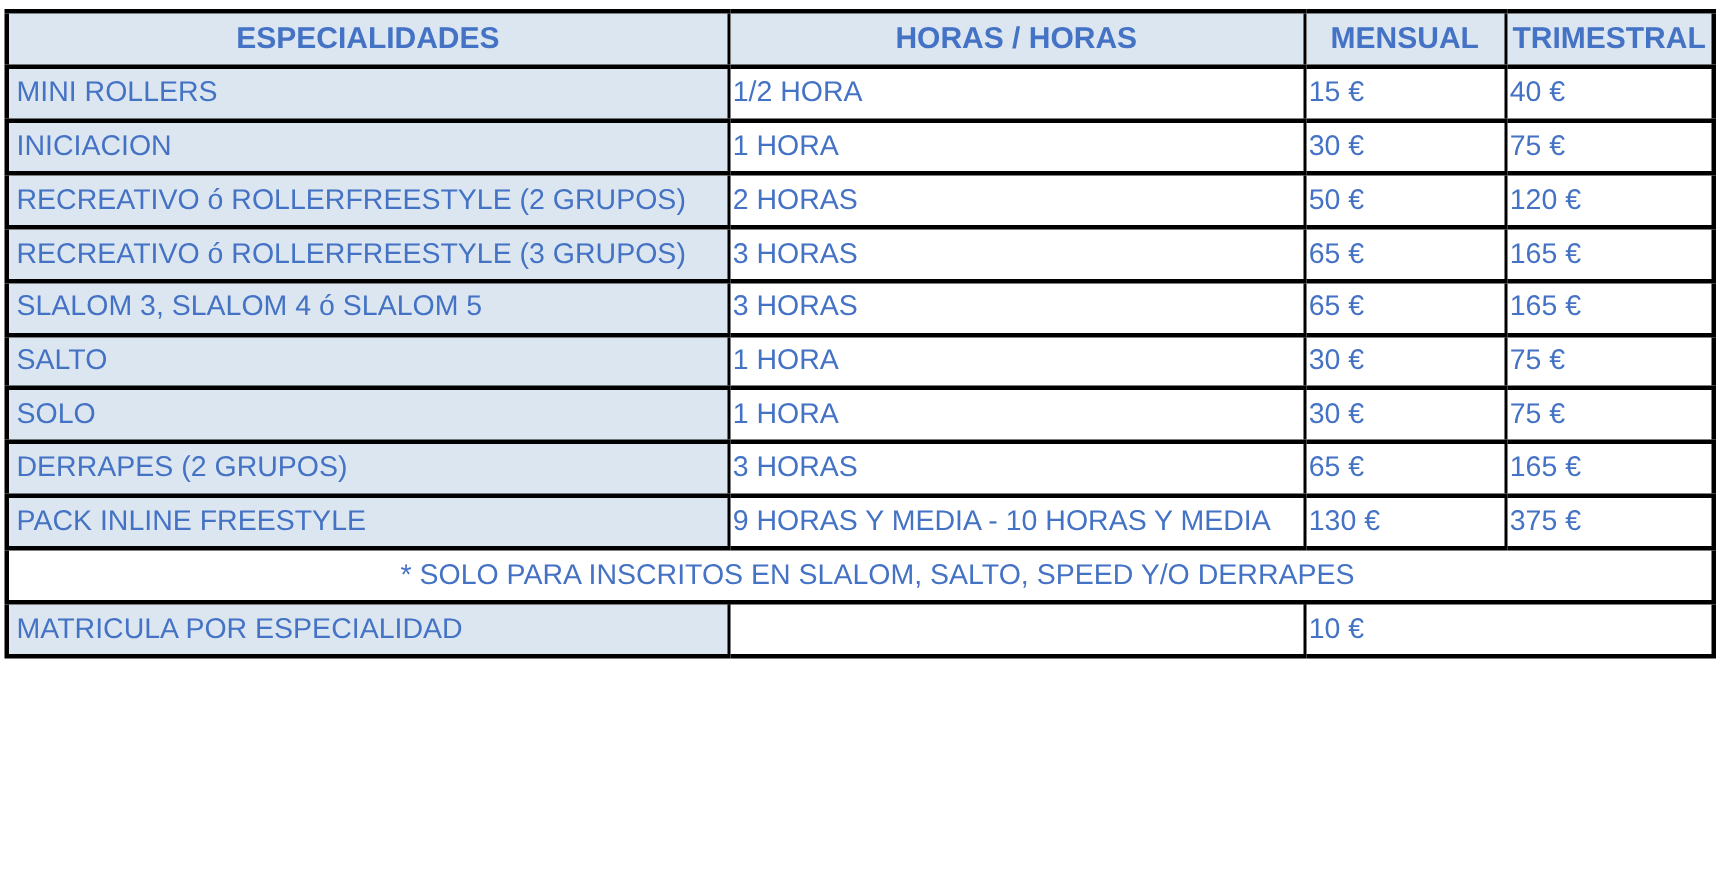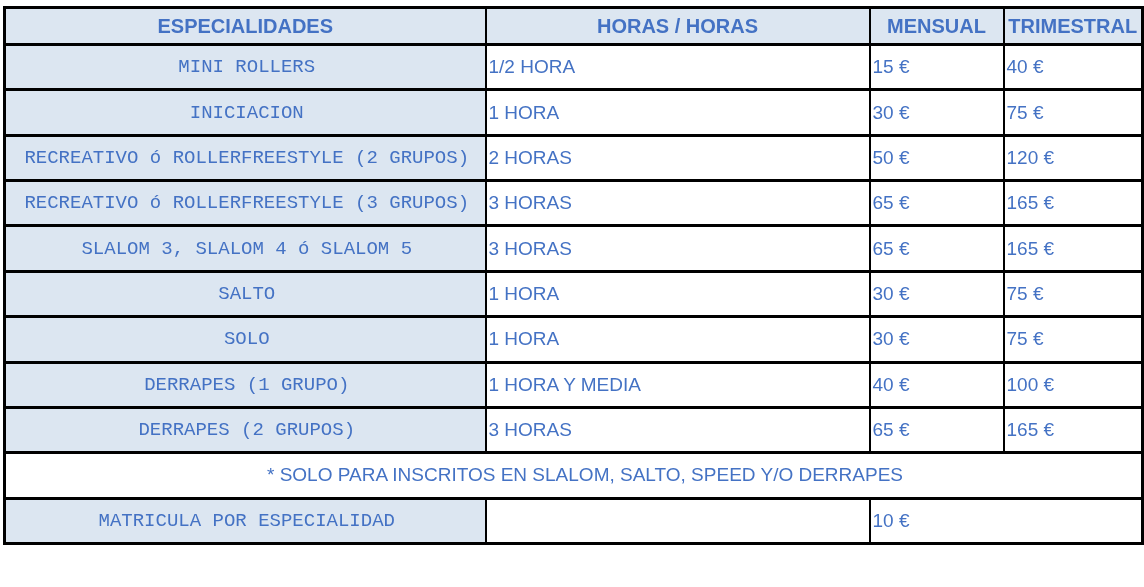--- a/index.html
+++ b/index.html
@@ -10,21 +10,21 @@
   *{box-sizing:border-box;}
   html,body{margin:0;padding:0;background:#ffffff;}
   body{
     width:1144px;height:587px;
     padding:6px 3px 4px 3px;
     font-family:"Liberation Sans",sans-serif;
   }
   table.price-table{
     border-collapse:collapse;
     table-layout:fixed;
-    width:1138px;height:539px;
+    width:1138px;height:433px;
     background:#ffffff;
   }
   .price-table th,.price-table td{
     border-top:3px solid var(--border);
     border-bottom:3px solid var(--border);
     border-left:2px solid var(--border);
     border-right:2px solid var(--border);
     color:var(--blue);
     overflow:hidden;
     white-space:nowrap;
@@ -35,23 +35,22 @@
   .price-table th{
     background:var(--lightblue);
     font-weight:bold;
     font-size:20px;
     text-align:center;
     height:37px;
   }
   .price-table td{font-size:19px;}
   td.label{
     background:var(--lightblue);
-    text-align:center;
+    text-align:left;
     padding-left:5px;
-    font-family:Liberation Mono, monospace;
   }
   td.center{text-align:left;}
   td.footnote{
     background:#ffffff;
     text-align:center;
     padding-left:25px;
   }
 </style>
 </head>
 <body>
@@ -108,30 +107,30 @@
       <td class="center">30 €</td>
       <td class="center">75 €</td>
     </tr>
     <tr>
       <td class="label">SOLO</td>
       <td class="center">1 HORA</td>
       <td class="center">30 €</td>
       <td class="center">75 €</td>
     </tr>
     <tr>
-      <td class="label">DERRAPES (1 GRUPO)</td>
-      <td class="center">1 HORA Y MEDIA</td>
-      <td class="center">40 €</td>
-      <td class="center">100 €</td>
-    </tr>
-    <tr>
       <td class="label">DERRAPES (2 GRUPOS)</td>
       <td class="center">3 HORAS</td>
       <td class="center">65 €</td>
       <td class="center">165 €</td>
+    </tr>
+    <tr>
+      <td class="label">PACK INLINE FREESTYLE</td>
+      <td class="center">9 HORAS Y MEDIA - 10 HORAS Y MEDIA</td>
+      <td class="center">130 €</td>
+      <td class="center">375 €</td>
     </tr>
     <tr>
       <td class="footnote" colspan="4">* SOLO PARA INSCRITOS EN SLALOM, SALTO, SPEED Y/O DERRAPES</td>
     </tr>
     <tr>
       <td class="label">MATRICULA POR ESPECIALIDAD</td>
       <td class="center"></td>
       <td class="center" colspan="2">10 €</td>
     </tr>
   </tbody>

